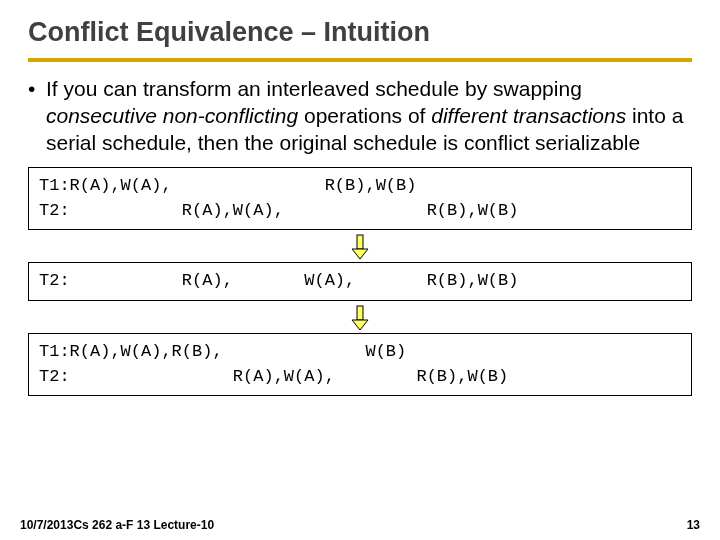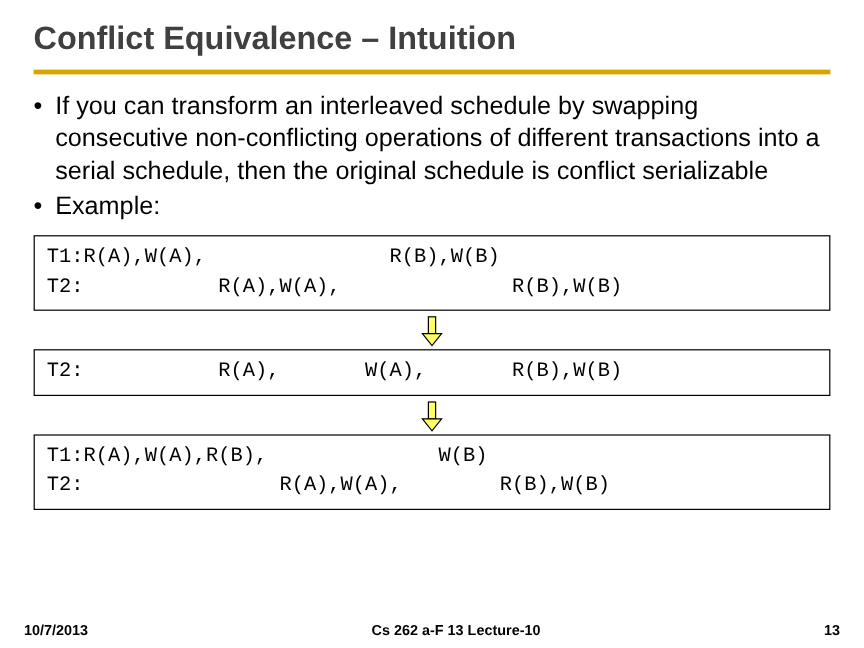--- a/index.html
+++ b/index.html
@@ -2,38 +2,37 @@
 <html><head>
 <meta charset="utf-8">
 <style>
   html,body{margin:0;padding:0}
   body{width:720px;height:540px;background:#fff;font-family:Arial,Helvetica,sans-serif;color:#000;position:relative;overflow:hidden}
   .slide{padding:16px 28px 0 28px;box-sizing:border-box;width:100%;height:100%}
   .title{color:#404040;font-size:27px;font-weight:bold;border-bottom:4px solid #d9a600;padding-bottom:10px;margin:0 0 14px 0;line-height:1.2}
   ul.top{list-style:none;padding:0;margin:0 0 10px 0}
   ul.top>li{font-size:21px;line-height:1.28;padding-left:18px;position:relative;margin-bottom:2px}
   ul.top>li:before{content:"•";position:absolute;left:0;top:0}
-  .ital{}
+  .ital{font-style:italic}
   .bold{font-weight:normal}
   .codebox{border:1.5px solid #000;padding:6px 10px;margin:0 0 6px 0;font-family:"Courier New",monospace;font-size:17px;line-height:1.45;white-space:pre}
   .row{display:block}
   .arrow{display:flex;justify-content:center;margin:-2px 0 2px 0}
   .arrow svg{display:block}
   .footer{position:absolute;left:0;bottom:8px;width:100%;display:flex;justify-content:space-between;padding:0 20px;box-sizing:border-box;font-size:12px;font-weight:bold}
-  .footer .c{text-align:center;flex:1}
+  .footer .c{flex:1}
 </style>
 </head>
 <body>
 
 <div class="slide">
   <h1 class="title">Conflict Equivalence – Intuition</h1>
 
   <ul class="top">
     <li><span>If you can transform an interleaved schedule by swapping </span><span class="ital">consecutive non-conflicting</span><span> operations of </span><span class="ital">different transactions</span><span> into a serial schedule, then the original schedule is </span><span class="bold">conflict serializable</span></li>
-    <li>Example:</li>
   </ul>
 
   <div class="codebox"><span class="row">T1:R(A),W(A),               R(B),W(B)</span><span class="row">T2:           R(A),W(A),              R(B),W(B)</span></div>
 
   <div class="arrow">
     <svg width="24" height="26">
         <rect x="9" y="1" width="6" height="14" fill="#ffff66" stroke="#000" stroke-width="1"></rect>
         <polygon points="4,15 20,15 12,25" fill="#ffff66" stroke="#000" stroke-width="1"></polygon>
       </svg>
   </div>

